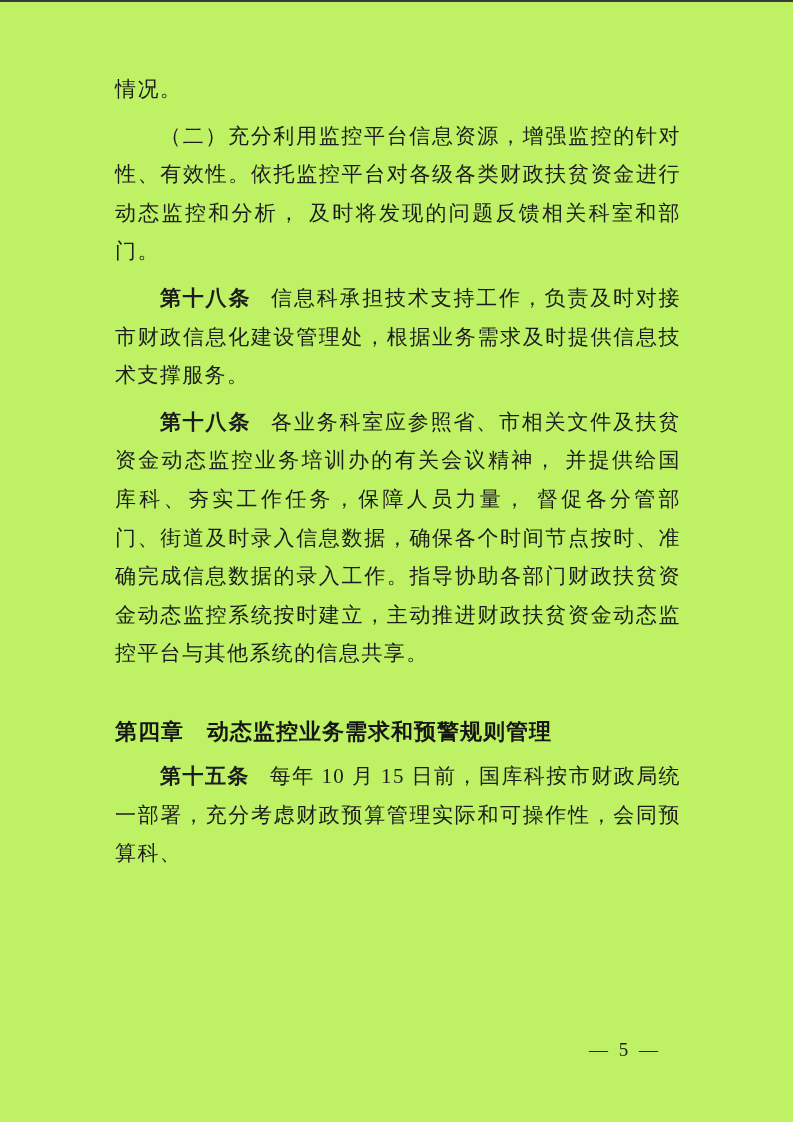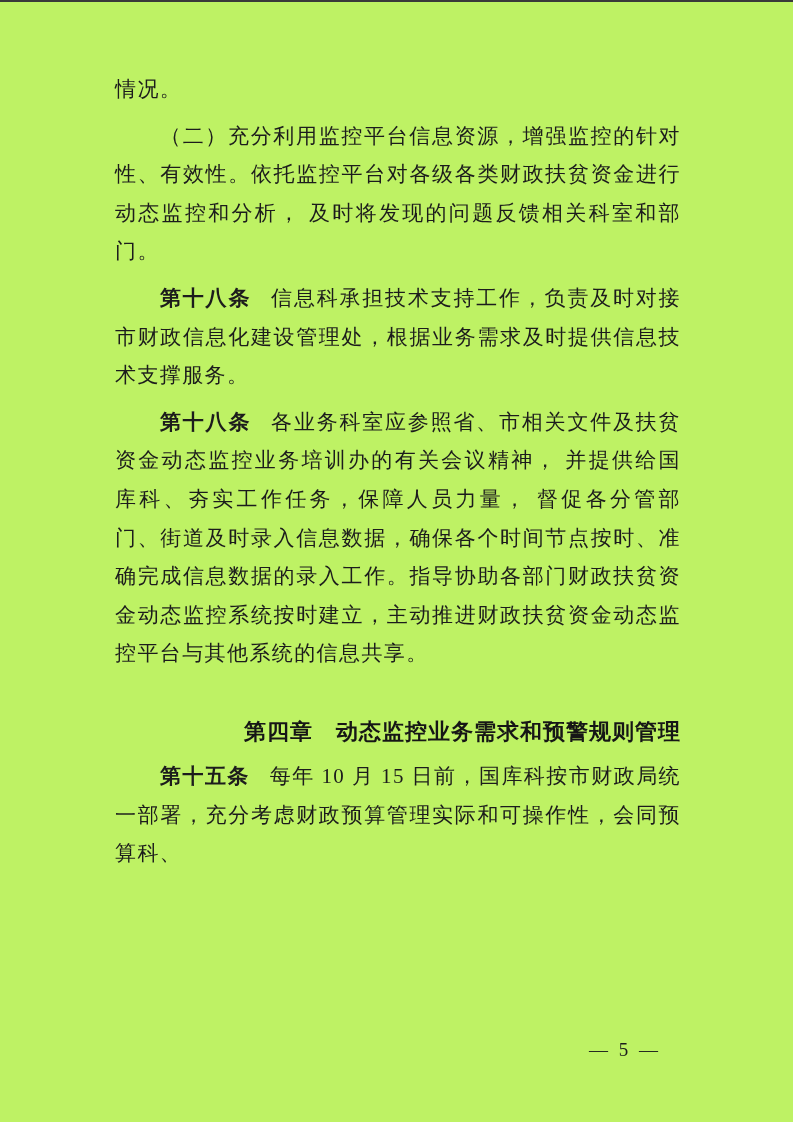--- a/index.html
+++ b/index.html
@@ -51,21 +51,21 @@
   p.block.indented {
     text-indent: 45px;
     margin-top: 8px;
   }
   .article-label {
     font-weight: bold;
     margin-right: 0.95em;
   }
   .chapter-heading {
     font-weight: bold;
-    text-align: right;
+    text-align: left;
     font-size: 22px;
     line-height: 34px;
     margin: 42px 0 8px 0;
     letter-spacing: 1px;
     text-indent: 0;
     color: #161616;
   }
   .page-number {
     position: absolute;
     top: 1038px;

